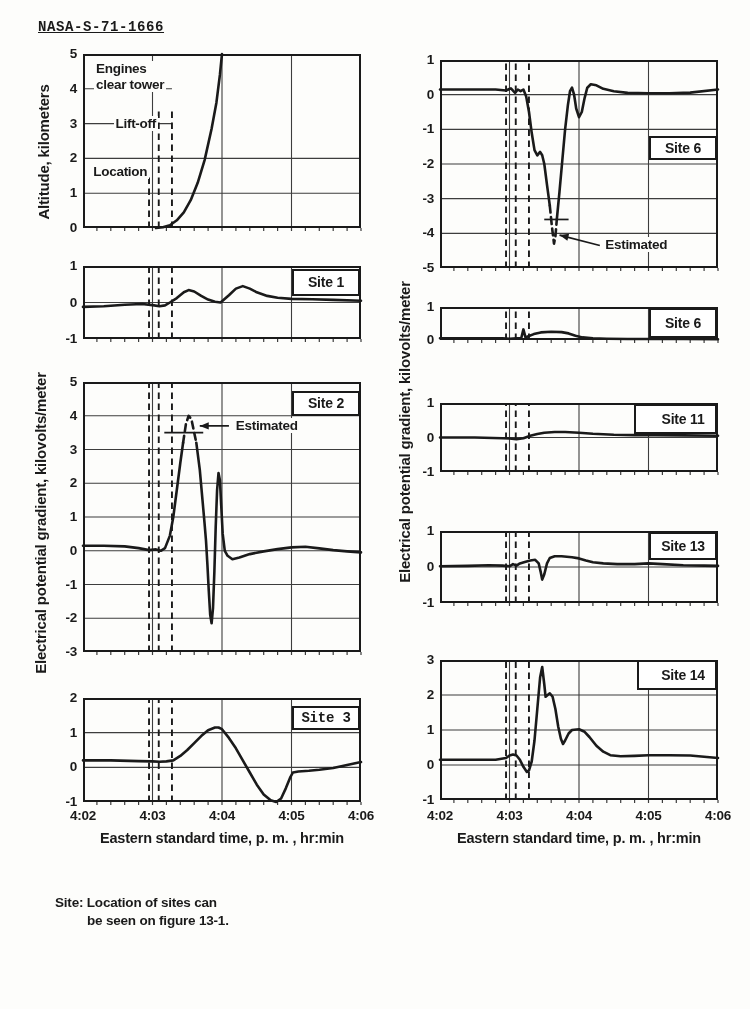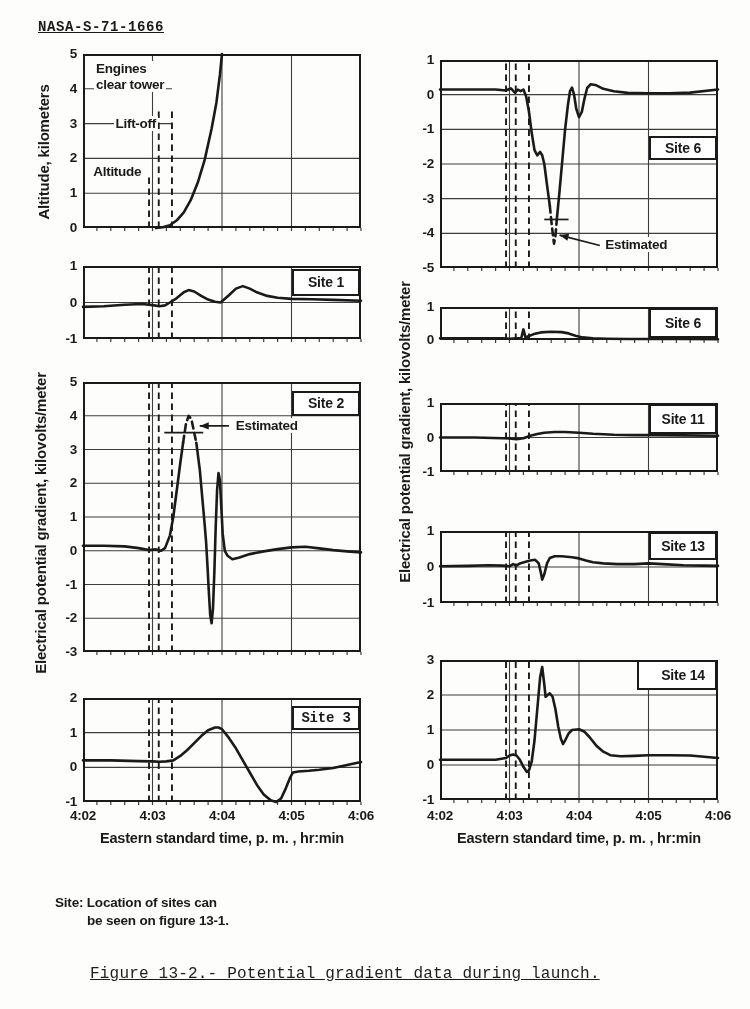--- a/index.html
+++ b/index.html
@@ -67,21 +67,21 @@
         <div class="ytick" style="top: 131.2px;">1</div>
         <div class="ytick" style="top: 166px;">0</div>
         <div class="anno" style="top: 7.42px; left: 11.12px;">
           <div>Engines</div>
           <div>clear tower</div>
         </div>
         <div class="anno" style="top: 62px; left: 30.58px;">
           <div>Lift-off</div>
         </div>
         <div class="anno" style="top: 110.024px; left: 8.34px;">
-          <div>Altitude</div>
+          <div>Location</div>
         </div>
       </div>
       <div class="panel" style="left: 83px; top: 266px; width: 278px; height: 73px;">
         <svg width="278" height="73" viewBox="0 0 278 73">
           <path d="M13.9 73 L13.9 76 M27.8 73 L27.8 76 M41.7 73 L41.7 76 M55.6 73 L55.6 76 M69.5 73 L69.5 76 M83.4 73 L83.4 76 M97.3 73 L97.3 76 M111.2 73 L111.2 76 M125.1 73 L125.1 76 M139.0 73 L139.0 76 M152.9 73 L152.9 76 M166.8 73 L166.8 76 M180.7 73 L180.7 76 M194.6 73 L194.6 76 M208.5 73 L208.5 76 M222.4 73 L222.4 76 M236.3 73 L236.3 76 M250.2 73 L250.2 76 M264.1 73 L264.1 76 M278.0 73 L278.0 76 " stroke="#3d3d3d" stroke-width="1.2" fill="none"></path>
           <line x1="69.5" y1="0" x2="69.5" y2="73" stroke="#3d3d3d" stroke-width="1.1"></line>
           <line x1="139" y1="0" x2="139" y2="73" stroke="#3d3d3d" stroke-width="1.1"></line>
           <line x1="208.5" y1="0" x2="208.5" y2="73" stroke="#3d3d3d" stroke-width="1.1"></line>
           <line x1="0" y1="36.5" x2="278" y2="36.5" stroke="#3d3d3d" stroke-width="1.1"></line>
           <line x1="66.025" y1="73" x2="66.025" y2="0" stroke="#1a1a1a" stroke-width="1.9" stroke-dasharray="6.5,4.5"></line>
@@ -212,21 +212,21 @@
           <line x1="0" y1="34.5" x2="278" y2="34.5" stroke="#3d3d3d" stroke-width="1.1"></line>
           <line x1="66.025" y1="69" x2="66.025" y2="0" stroke="#1a1a1a" stroke-width="1.9" stroke-dasharray="6.5,4.5"></line>
           <line x1="75.755" y1="69" x2="75.755" y2="0" stroke="#1a1a1a" stroke-width="1.9" stroke-dasharray="6.5,4.5"></line>
           <line x1="88.95999999999998" y1="69" x2="88.95999999999998" y2="0" stroke="#1a1a1a" stroke-width="1.9" stroke-dasharray="6.5,4.5"></line>
           <path d="M0.0 34.5 L34.8 34.5 L62.5 35.2 L69.5 35.5 L76.5 36.2 L83.4 35.2 L90.3 32.8 L97.3 31.1 L104.3 29.7 L114.7 29.0 L125.1 29.0 L139.0 29.7 L152.9 30.7 L173.8 31.7 L194.6 32.1 L215.4 32.1 L243.3 32.4 L278.0 32.8" fill="none" stroke="#1a1a1a" stroke-width="2.6" stroke-linejoin="round" stroke-linecap="round"></path>
           <rect x="1" y="1" width="276" height="67" fill="none" stroke="#1a1a1a" stroke-width="2"></rect>
         </svg>
         <div class="ytick" style="top: -8px;">1</div>
         <div class="ytick" style="top: 26.5px;">0</div>
         <div class="ytick" style="top: 61px;">-1</div>
-        <div class="sitebox" style="top: 1px; height: 26px; line-height: 26px;">Site 11</div>
+        <div class="sitebox" style="top: 1px; height: 26px; line-height: 26px; padding-left: 15px;">Site 11</div>
       </div>
       <div class="panel" style="left: 440px; top: 531px; width: 278px; height: 72px;">
         <svg width="278" height="72" viewBox="0 0 278 72">
           <path d="M13.9 72 L13.9 75 M27.8 72 L27.8 75 M41.7 72 L41.7 75 M55.6 72 L55.6 75 M69.5 72 L69.5 75 M83.4 72 L83.4 75 M97.3 72 L97.3 75 M111.2 72 L111.2 75 M125.1 72 L125.1 75 M139.0 72 L139.0 75 M152.9 72 L152.9 75 M166.8 72 L166.8 75 M180.7 72 L180.7 75 M194.6 72 L194.6 75 M208.5 72 L208.5 75 M222.4 72 L222.4 75 M236.3 72 L236.3 75 M250.2 72 L250.2 75 M264.1 72 L264.1 75 M278.0 72 L278.0 75 " stroke="#3d3d3d" stroke-width="1.2" fill="none"></path>
           <line x1="69.5" y1="0" x2="69.5" y2="72" stroke="#3d3d3d" stroke-width="1.1"></line>
           <line x1="139" y1="0" x2="139" y2="72" stroke="#3d3d3d" stroke-width="1.1"></line>
           <line x1="208.5" y1="0" x2="208.5" y2="72" stroke="#3d3d3d" stroke-width="1.1"></line>
           <line x1="0" y1="36" x2="278" y2="36" stroke="#3d3d3d" stroke-width="1.1"></line>
           <line x1="66.025" y1="72" x2="66.025" y2="0" stroke="#1a1a1a" stroke-width="1.9" stroke-dasharray="6.5,4.5"></line>
           <line x1="75.755" y1="72" x2="75.755" y2="0" stroke="#1a1a1a" stroke-width="1.9" stroke-dasharray="6.5,4.5"></line>
@@ -274,14 +274,13 @@
       <div class="xtick" style="left: 648.5px; top: 808px;">4:05</div>
       <div class="xtick" style="left: 718px; top: 808px;">4:06</div>
     </div>
 
   <div class="abs xtitle" style="left:12px;top:830px;">Eastern standard time, p. m. , hr:min</div>
   <div class="abs xtitle" style="left:369px;top:830px;">Eastern standard time, p. m. , hr:min</div>
 
   <div class="abs note" style="left:55px;top:895px;">Site: Location of sites can</div>
   <div class="abs note" style="left:87px;top:913px;">be seen on figure 13-1.</div>
 
-  <div class="abs mono caption" style="left:90px;top:965px;">Figure 13-2.- Potential gradient data during launch.</div>
 </div>
 
 </body></html>

